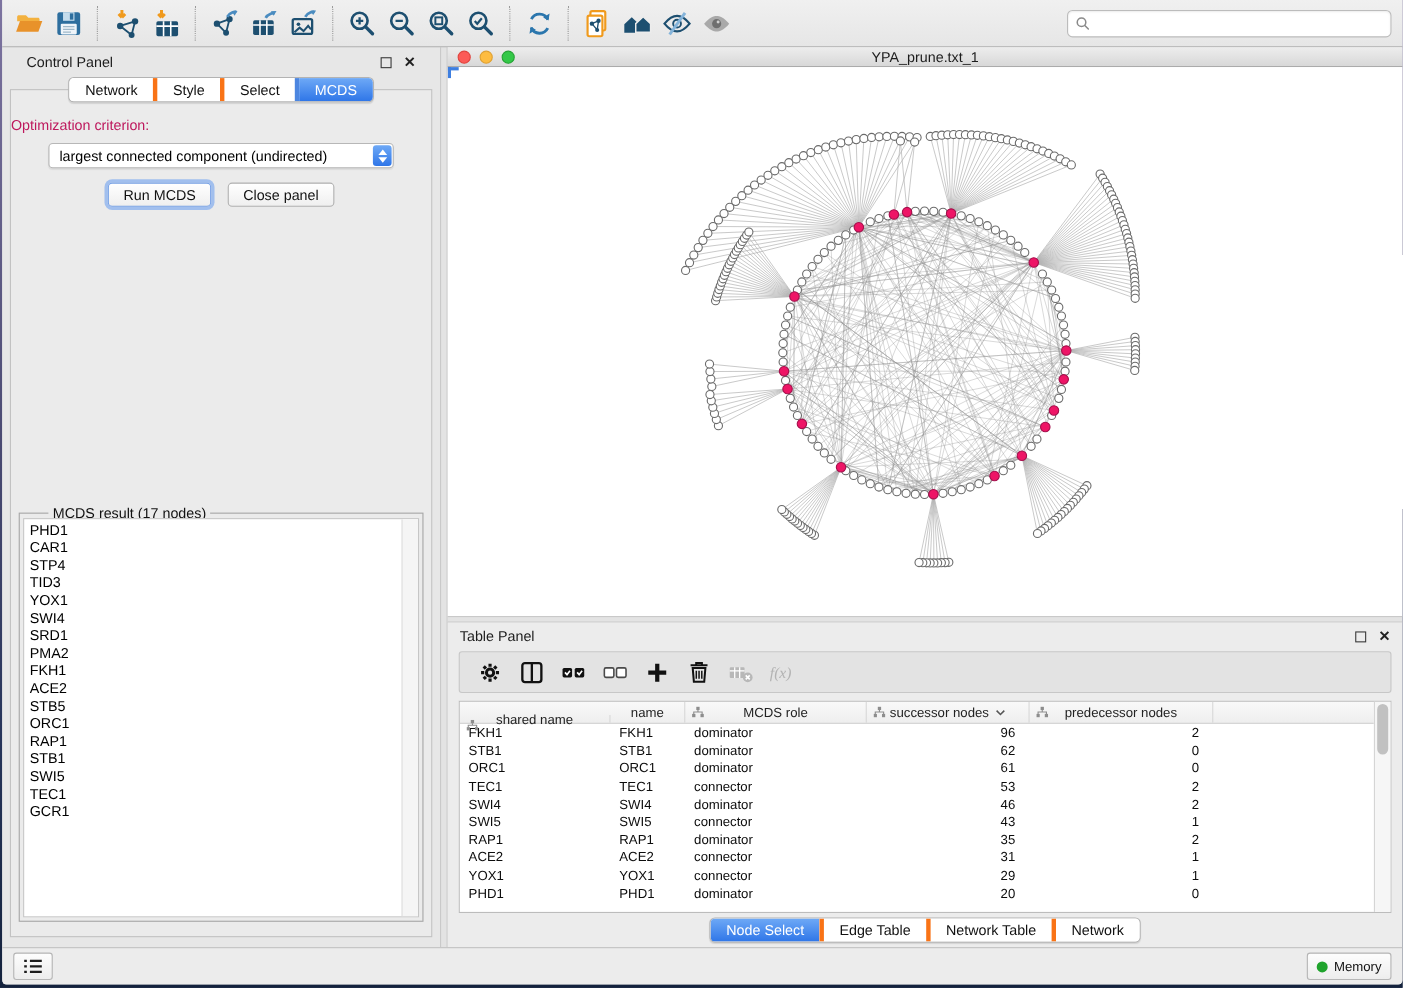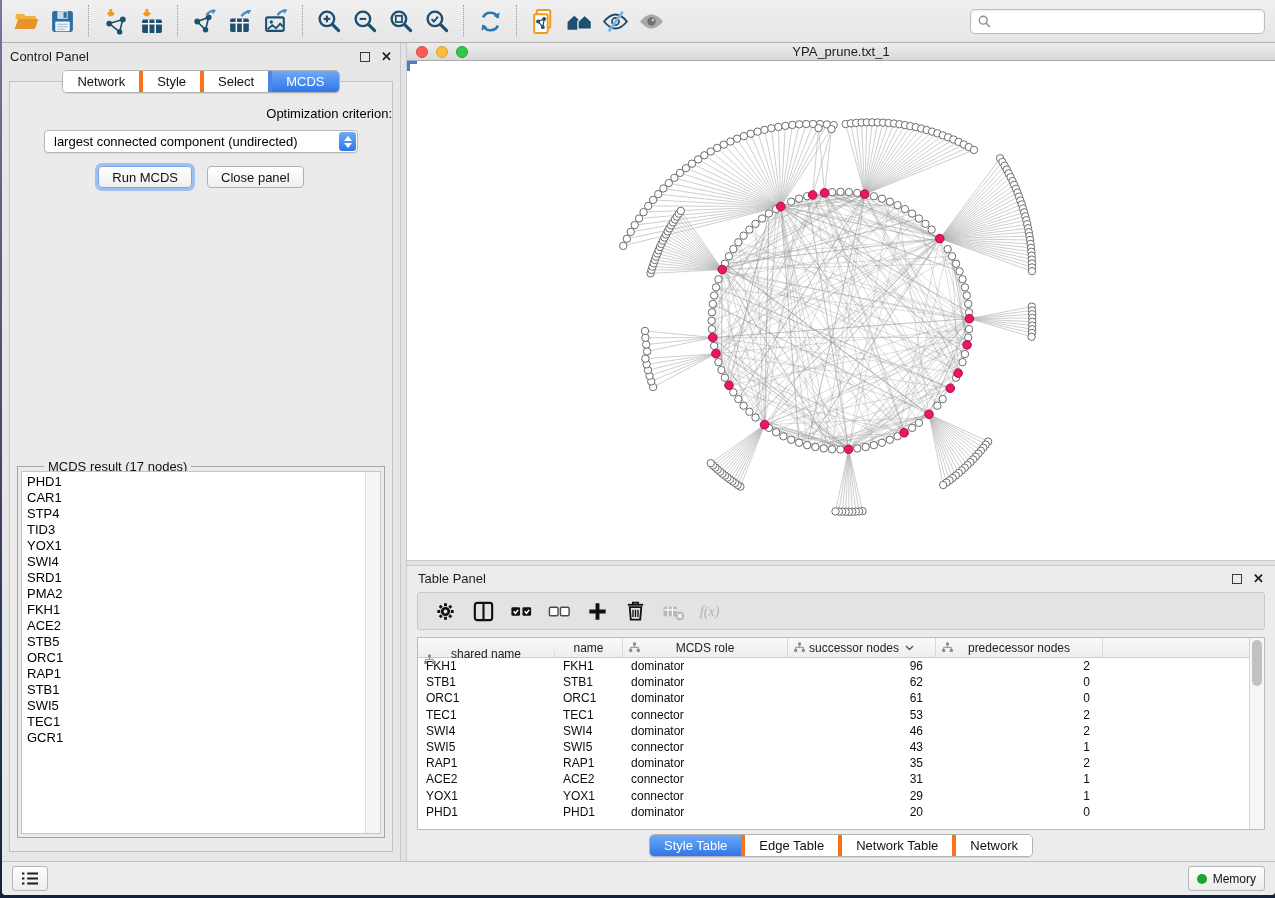--- a/index.html
+++ b/index.html
@@ -23,37 +23,37 @@
     display:flex; align-items:center; padding:0 7px; box-shadow:inset 0 1px 2px rgba(0,0,0,.08); }
   .search-box svg { flex:none; }
   .search-box input { border:none; outline:none; flex:1; margin-left:5px; font-size:13px; background:transparent; }
 
   
   .main { flex:1; display:flex; min-height:0; }
   .vsplit { width:7px; background:#e3e3e3; border-left:1px solid #c9c9c9; border-right:1px solid #c9c9c9; flex:none; }
 
   
   .left-panel { width:398px; flex:none; background:#e7e7e7; display:flex; flex-direction:column; min-height:0; }
-  .cp-header { height:27px; flex:none; display:flex; align-items:center; padding:0 8px; }
+  .cp-header { height:27px; flex:none; display:flex; align-items:center; padding:0 22px; }
   .panel-title { font-size:13px; color:#1c1c1c; }
   .win-controls { margin-left:auto; display:flex; align-items:center; gap:11px; }
   .win-float { width:10px; height:10px; border:1.6px solid #3a3a3a; display:inline-block; }
   .win-close { font-size:13px; font-weight:bold; color:#222; line-height:10px; }
 
   .seg { display:flex; border:1px solid #b3b3b3; border-radius:5px; overflow:hidden;
     background:#fff; height:23px; box-shadow:0 1px 1px rgba(0,0,0,.10); }
   .seg-item { padding:0 14px; font-size:13px; display:flex; align-items:center;
     border-left:4px solid #f97316; color:#111; background:#fff; cursor:default; white-space:nowrap; }
   .seg-item:first-child { border-left:none; }
   .seg-item.sel { background:linear-gradient(#6ea9f6,#2f76e8); color:#fff; border-left-color:#4c86e0; }
 
   .cp-tabs { display:flex; justify-content:center; height:24px; margin-bottom:-13px; position:relative; z-index:2; flex:none; }
   .cp-body { flex:1; margin:0 7px 9px; border:1px solid #c2c2c2; background:#ebebeb;
     display:flex; flex-direction:column; padding-top:24px; min-height:0; }
-  .opt-label { text-align:right; font-size:13px; color:#000000; margin-bottom:9px; }
+  .opt-label { text-align:left; font-size:13px; color:#be185d; margin-bottom:9px; }
   .dropdown { margin:0 auto; width:314px; height:23px; background:#fff; border:1px solid #b7b7b7;
     border-radius:4px; display:flex; align-items:center; font-size:13px; padding:1px 1px 1px 9px;
     box-shadow:0 1px 1px rgba(0,0,0,.07); }
   .dd-value { flex:1; white-space:nowrap; overflow:hidden; }
   .stepper { width:17px; height:19px; border-radius:3px; background:linear-gradient(#6ea9f6,#2f76e8);
     position:relative; flex:none; }
   .stepper::before { content:""; position:absolute; left:4.5px; top:3.5px;
     border-left:4px solid transparent; border-right:4px solid transparent; border-bottom:5px solid #fff; }
   .stepper::after { content:""; position:absolute; left:4.5px; bottom:3.5px;
     border-left:4px solid transparent; border-right:4px solid transparent; border-top:5px solid #fff; }
@@ -1259,21 +1259,21 @@
                   <div class="td num" style="width: 167px;">0</div>
                 </div>
               </div>
           </div>
           <div class="vscroll">
             <div class="vthumb"></div>
           </div>
         </div>
         <div class="tp-tabs">
           <div class="seg" id="tp-tab-seg">
-              <span class="seg-item sel">Style Table</span>
+              <span class="seg-item sel">Node Select</span>
               <span class="seg-item">Edge Table</span>
               <span class="seg-item">Network Table</span>
               <span class="seg-item">Network</span>
             </div>
         </div>
       </div>
     </div>
   </div>
 
   <div class="status-bar">

